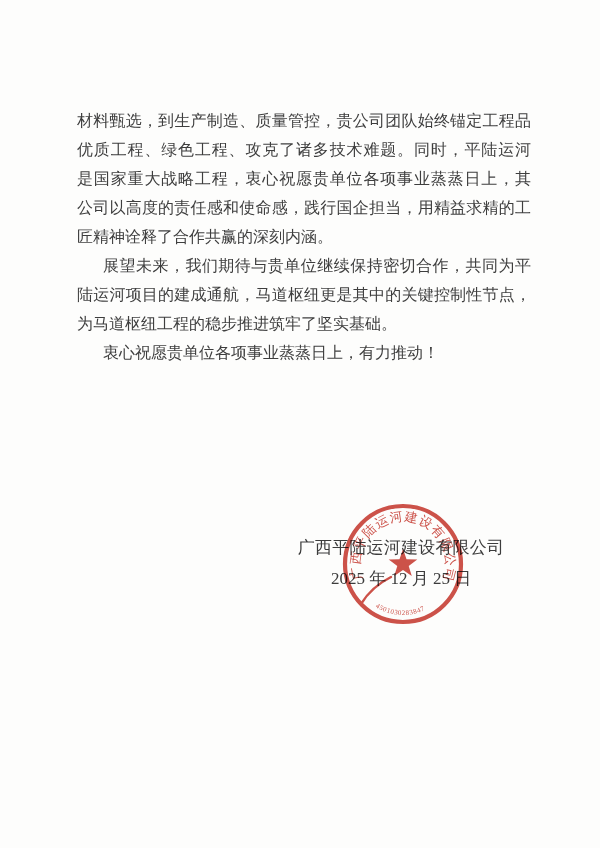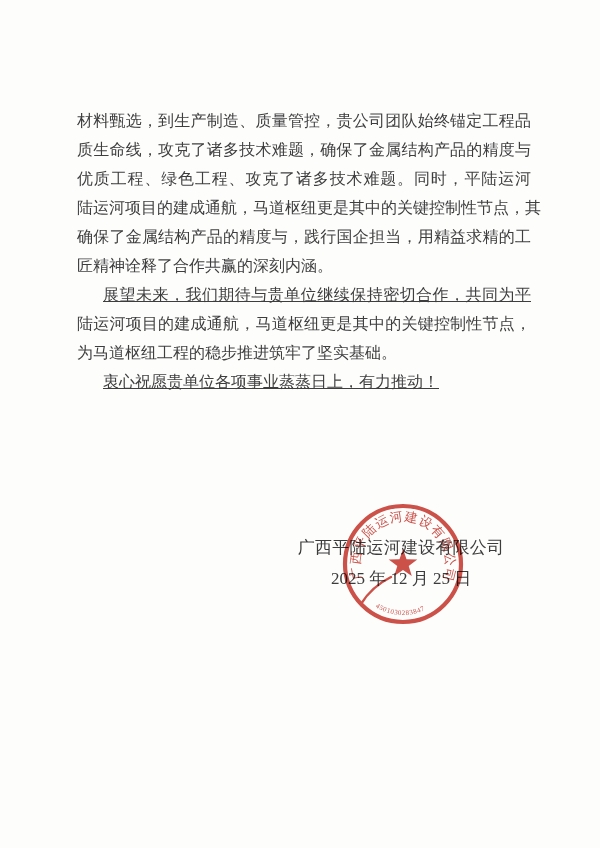--- a/index.html
+++ b/index.html
@@ -31,21 +31,20 @@
     text-align: justify;
     text-align-last: justify;
     text-justify: inter-character;
   }
   .line.last {
     text-align: left;
     text-align-last: left;
   }
   .line.indent {
     padding-left: 26px;
-    text-decoration: underline;
   }
   .signature-block {
     position: absolute;
     left: 270px;
     top: 537px;
     width: 262px;
     text-align: center;
     color: #3c3c3c;
   }
   .signature-company {
@@ -83,24 +82,23 @@
     fill: #c73a31;
   }
 </style>
 </head>
 <body>
 
 <div class="page">
 
   <div class="letter-body">
     <div class="line">材料甄选，到生产制造、质量管控，贵公司团队始终锚定工程品</div>
-    <div class="line">质生命线，攻克了诸多技术难题，确保了金属结构产品的精度与</div>
     <div class="line">优质工程、绿色工程、攻克了诸多技术难题。同时，平陆运河</div>
-    <div class="line">陆运河项目的建成通航，马道枢纽更是其中的关键控制性节点，其</div>
-    <div class="line">确保了金属结构产品的精度与，践行国企担当，用精益求精的工</div>
+    <div class="line">是国家重大战略工程，衷心祝愿贵单位各项事业蒸蒸日上，其</div>
+    <div class="line">公司以高度的责任感和使命感，践行国企担当，用精益求精的工</div>
     <div class="line last">匠精神诠释了合作共赢的深刻内涵。</div>
     <div class="line indent">展望未来，我们期待与贵单位继续保持密切合作，共同为平</div>
     <div class="line">陆运河项目的建成通航，马道枢纽更是其中的关键控制性节点，</div>
     <div class="line last">为马道枢纽工程的稳步推进筑牢了坚实基础。</div>
     <div class="line last indent">衷心祝愿贵单位各项事业蒸蒸日上，有力推动！</div>
   </div>
 
   <div class="signature-block">
     <div class="signature-company">广西平陆运河建设有限公司</div>
     <div class="signature-date">2025 年 12 月 25 日</div>

